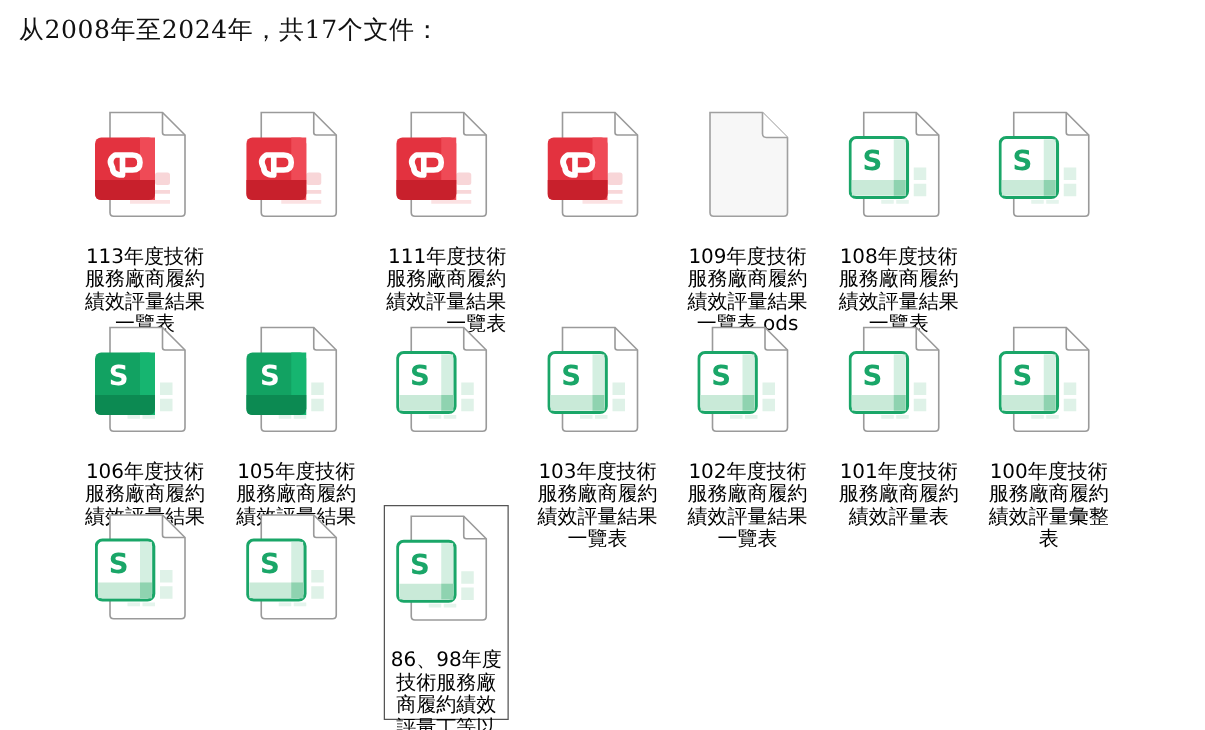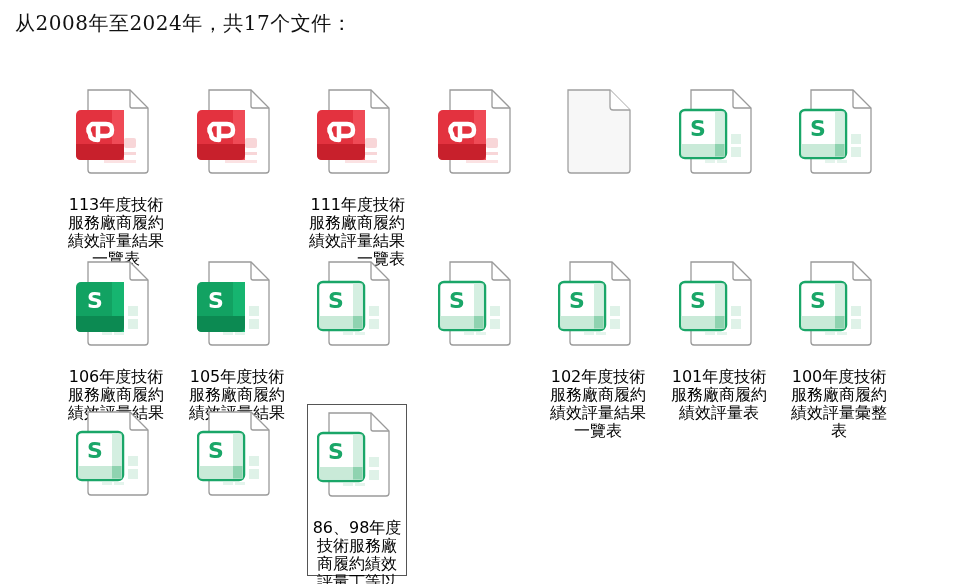--- a/index.html
+++ b/index.html
@@ -80,37 +80,39 @@
   </svg>
 </div>
     </div>
     <div class="item" style="left: 484px; top: 0px;">
       <div class="icon">
   <svg width="80" height="90" viewBox="0 0 80 90">
     <path d="M10 4 H52 L72 24 V84 Q72 87 69 87 H13 Q10 87 10 84 Z" fill="#f7f7f7" stroke="#a0a0a0" stroke-width="1.3"></path>
     <path d="M52 4 V21 Q52 24 55 24 H72" fill="#ffffff" stroke="#a0a0a0" stroke-width="1.3"></path>
   </svg>
 </div>
+      <div class="label">109年度技術服務廠商履約績效評量結果一覽表.ods</div>
     </div>
     <div class="item" style="left: 605px; top: 0px;">
       <div class="icon">
   <svg width="80" height="90" viewBox="0 0 80 90">
     <path d="M12 4 H54 L72 22 V84 Q72 87 69 87 H15 Q12 87 12 84 Z" fill="#fff" stroke="#9a9a9a" stroke-width="1.3"></path>
     <path d="M54 4 V20 Q54 22 56 22 H72" fill="none" stroke="#9a9a9a" stroke-width="1.3"></path>
     <rect x="52" y="48" width="10" height="10" fill="#dff2e8"></rect>
     <rect x="52" y="61" width="10" height="10" fill="#dff2e8"></rect>
     <rect x="26" y="74" width="10" height="3" fill="#e4f4ec"></rect>
     <rect x="38" y="74" width="10" height="3" fill="#e4f4ec"></rect>
     <rect x="1" y="24" width="46" height="48" rx="5" fill="#fff" stroke="#1aa668" stroke-width="2.5"></rect>
     <rect x="36" y="25.5" width="9.5" height="45" fill="#d4efe1"></rect>
     <rect x="2.5" y="58" width="43" height="12.5" fill="#c9ead8"></rect>
     <rect x="36" y="58" width="9.5" height="12.5" fill="#8fd3b0"></rect>
     <text x="19" y="50" text-anchor="middle" font-family="DejaVu Sans, sans-serif" font-weight="bold" font-size="22" fill="#1aa668">S</text>
   </svg>
 </div>
+      <div class="label">108年度技術服務廠商履約績效評量結果一覽表</div>
     </div>
     <div class="item" style="left: 725px; top: 0px;">
       <div class="icon">
   <svg width="80" height="90" viewBox="0 0 80 90">
     <path d="M12 4 H54 L72 22 V84 Q72 87 69 87 H15 Q12 87 12 84 Z" fill="#fff" stroke="#9a9a9a" stroke-width="1.3"></path>
     <path d="M54 4 V20 Q54 22 56 22 H72" fill="none" stroke="#9a9a9a" stroke-width="1.3"></path>
     <rect x="52" y="48" width="10" height="10" fill="#dff2e8"></rect>
     <rect x="52" y="61" width="10" height="10" fill="#dff2e8"></rect>
     <rect x="26" y="74" width="10" height="3" fill="#e4f4ec"></rect>
     <rect x="38" y="74" width="10" height="3" fill="#e4f4ec"></rect>
@@ -182,20 +184,21 @@
     <rect x="52" y="61" width="10" height="10" fill="#dff2e8"></rect>
     <rect x="26" y="74" width="10" height="3" fill="#e4f4ec"></rect>
     <rect x="38" y="74" width="10" height="3" fill="#e4f4ec"></rect>
     <rect x="1" y="24" width="46" height="48" rx="5" fill="#fff" stroke="#1aa668" stroke-width="2.5"></rect>
     <rect x="36" y="25.5" width="9.5" height="45" fill="#d4efe1"></rect>
     <rect x="2.5" y="58" width="43" height="12.5" fill="#c9ead8"></rect>
     <rect x="36" y="58" width="9.5" height="12.5" fill="#8fd3b0"></rect>
     <text x="19" y="50" text-anchor="middle" font-family="DejaVu Sans, sans-serif" font-weight="bold" font-size="22" fill="#1aa668">S</text>
   </svg>
 </div>
+      <div class="label">103年度技術服務廠商履約績效評量結果一覽表</div>
     </div>
     <div class="item" style="left: 484px; top: 172px;">
       <div class="icon">
   <svg width="80" height="90" viewBox="0 0 80 90">
     <path d="M12 4 H54 L72 22 V84 Q72 87 69 87 H15 Q12 87 12 84 Z" fill="#fff" stroke="#9a9a9a" stroke-width="1.3"></path>
     <path d="M54 4 V20 Q54 22 56 22 H72" fill="none" stroke="#9a9a9a" stroke-width="1.3"></path>
     <rect x="52" y="48" width="10" height="10" fill="#dff2e8"></rect>
     <rect x="52" y="61" width="10" height="10" fill="#dff2e8"></rect>
     <rect x="26" y="74" width="10" height="3" fill="#e4f4ec"></rect>
     <rect x="38" y="74" width="10" height="3" fill="#e4f4ec"></rect>

